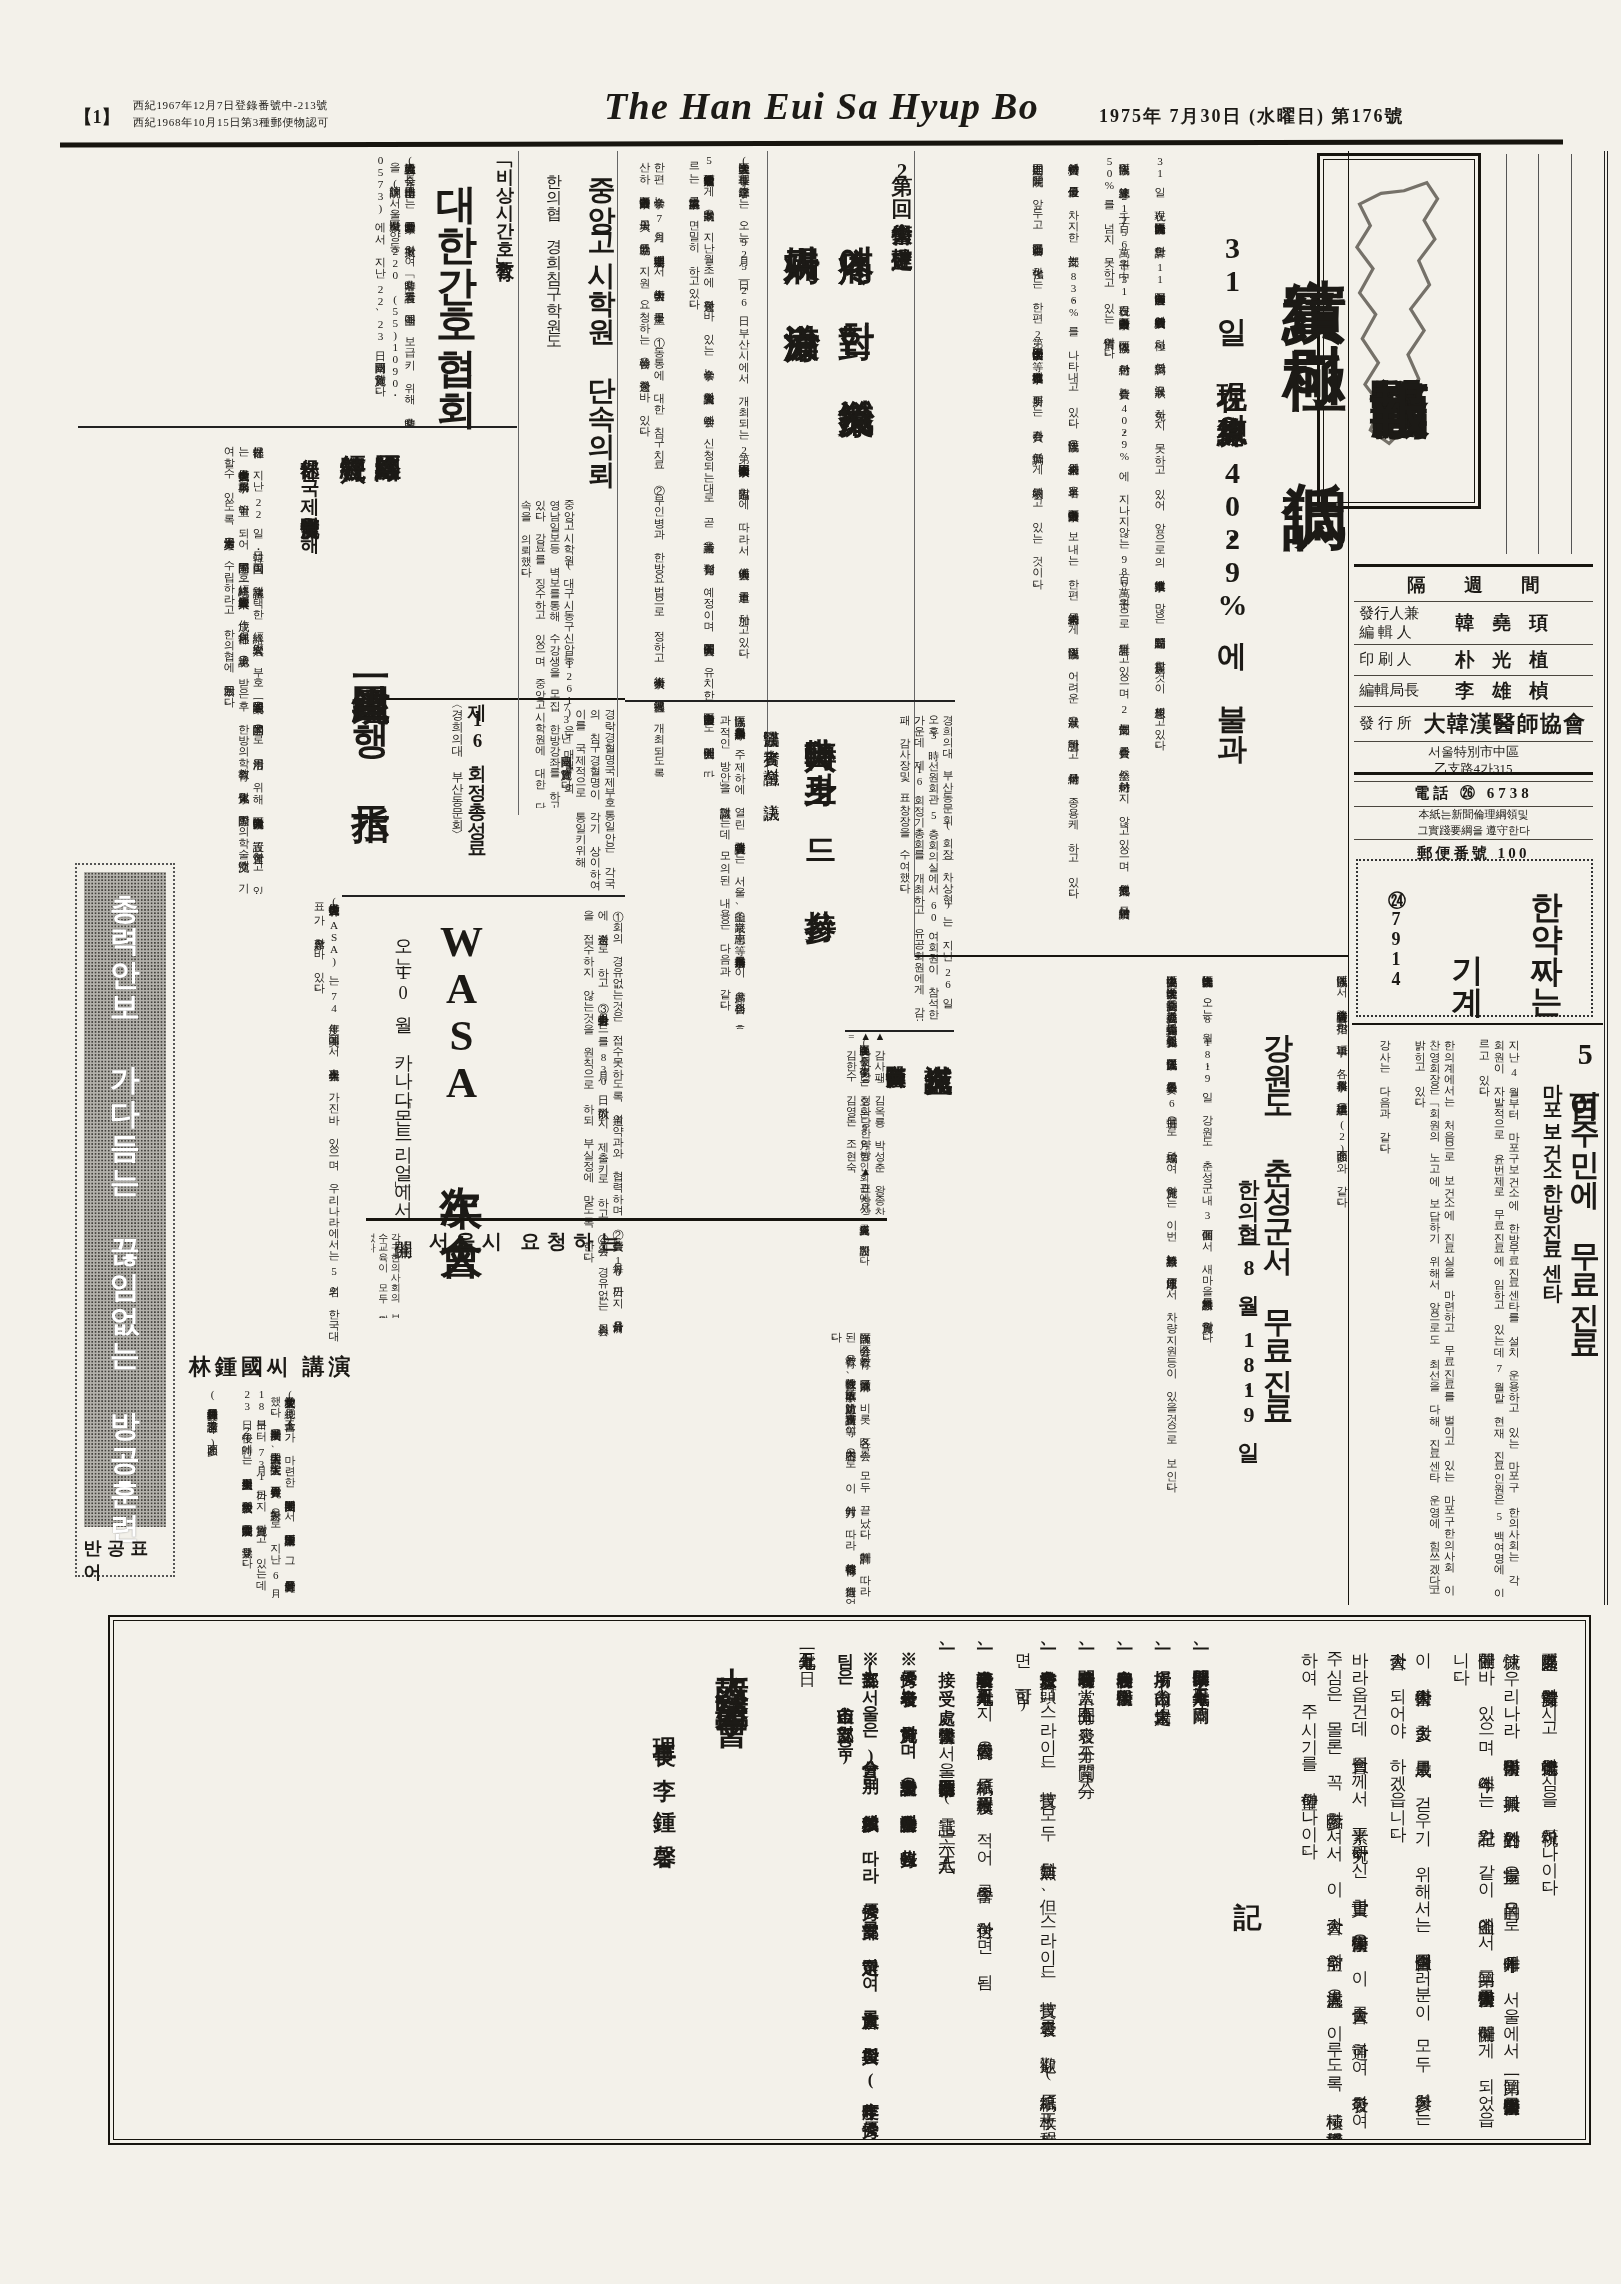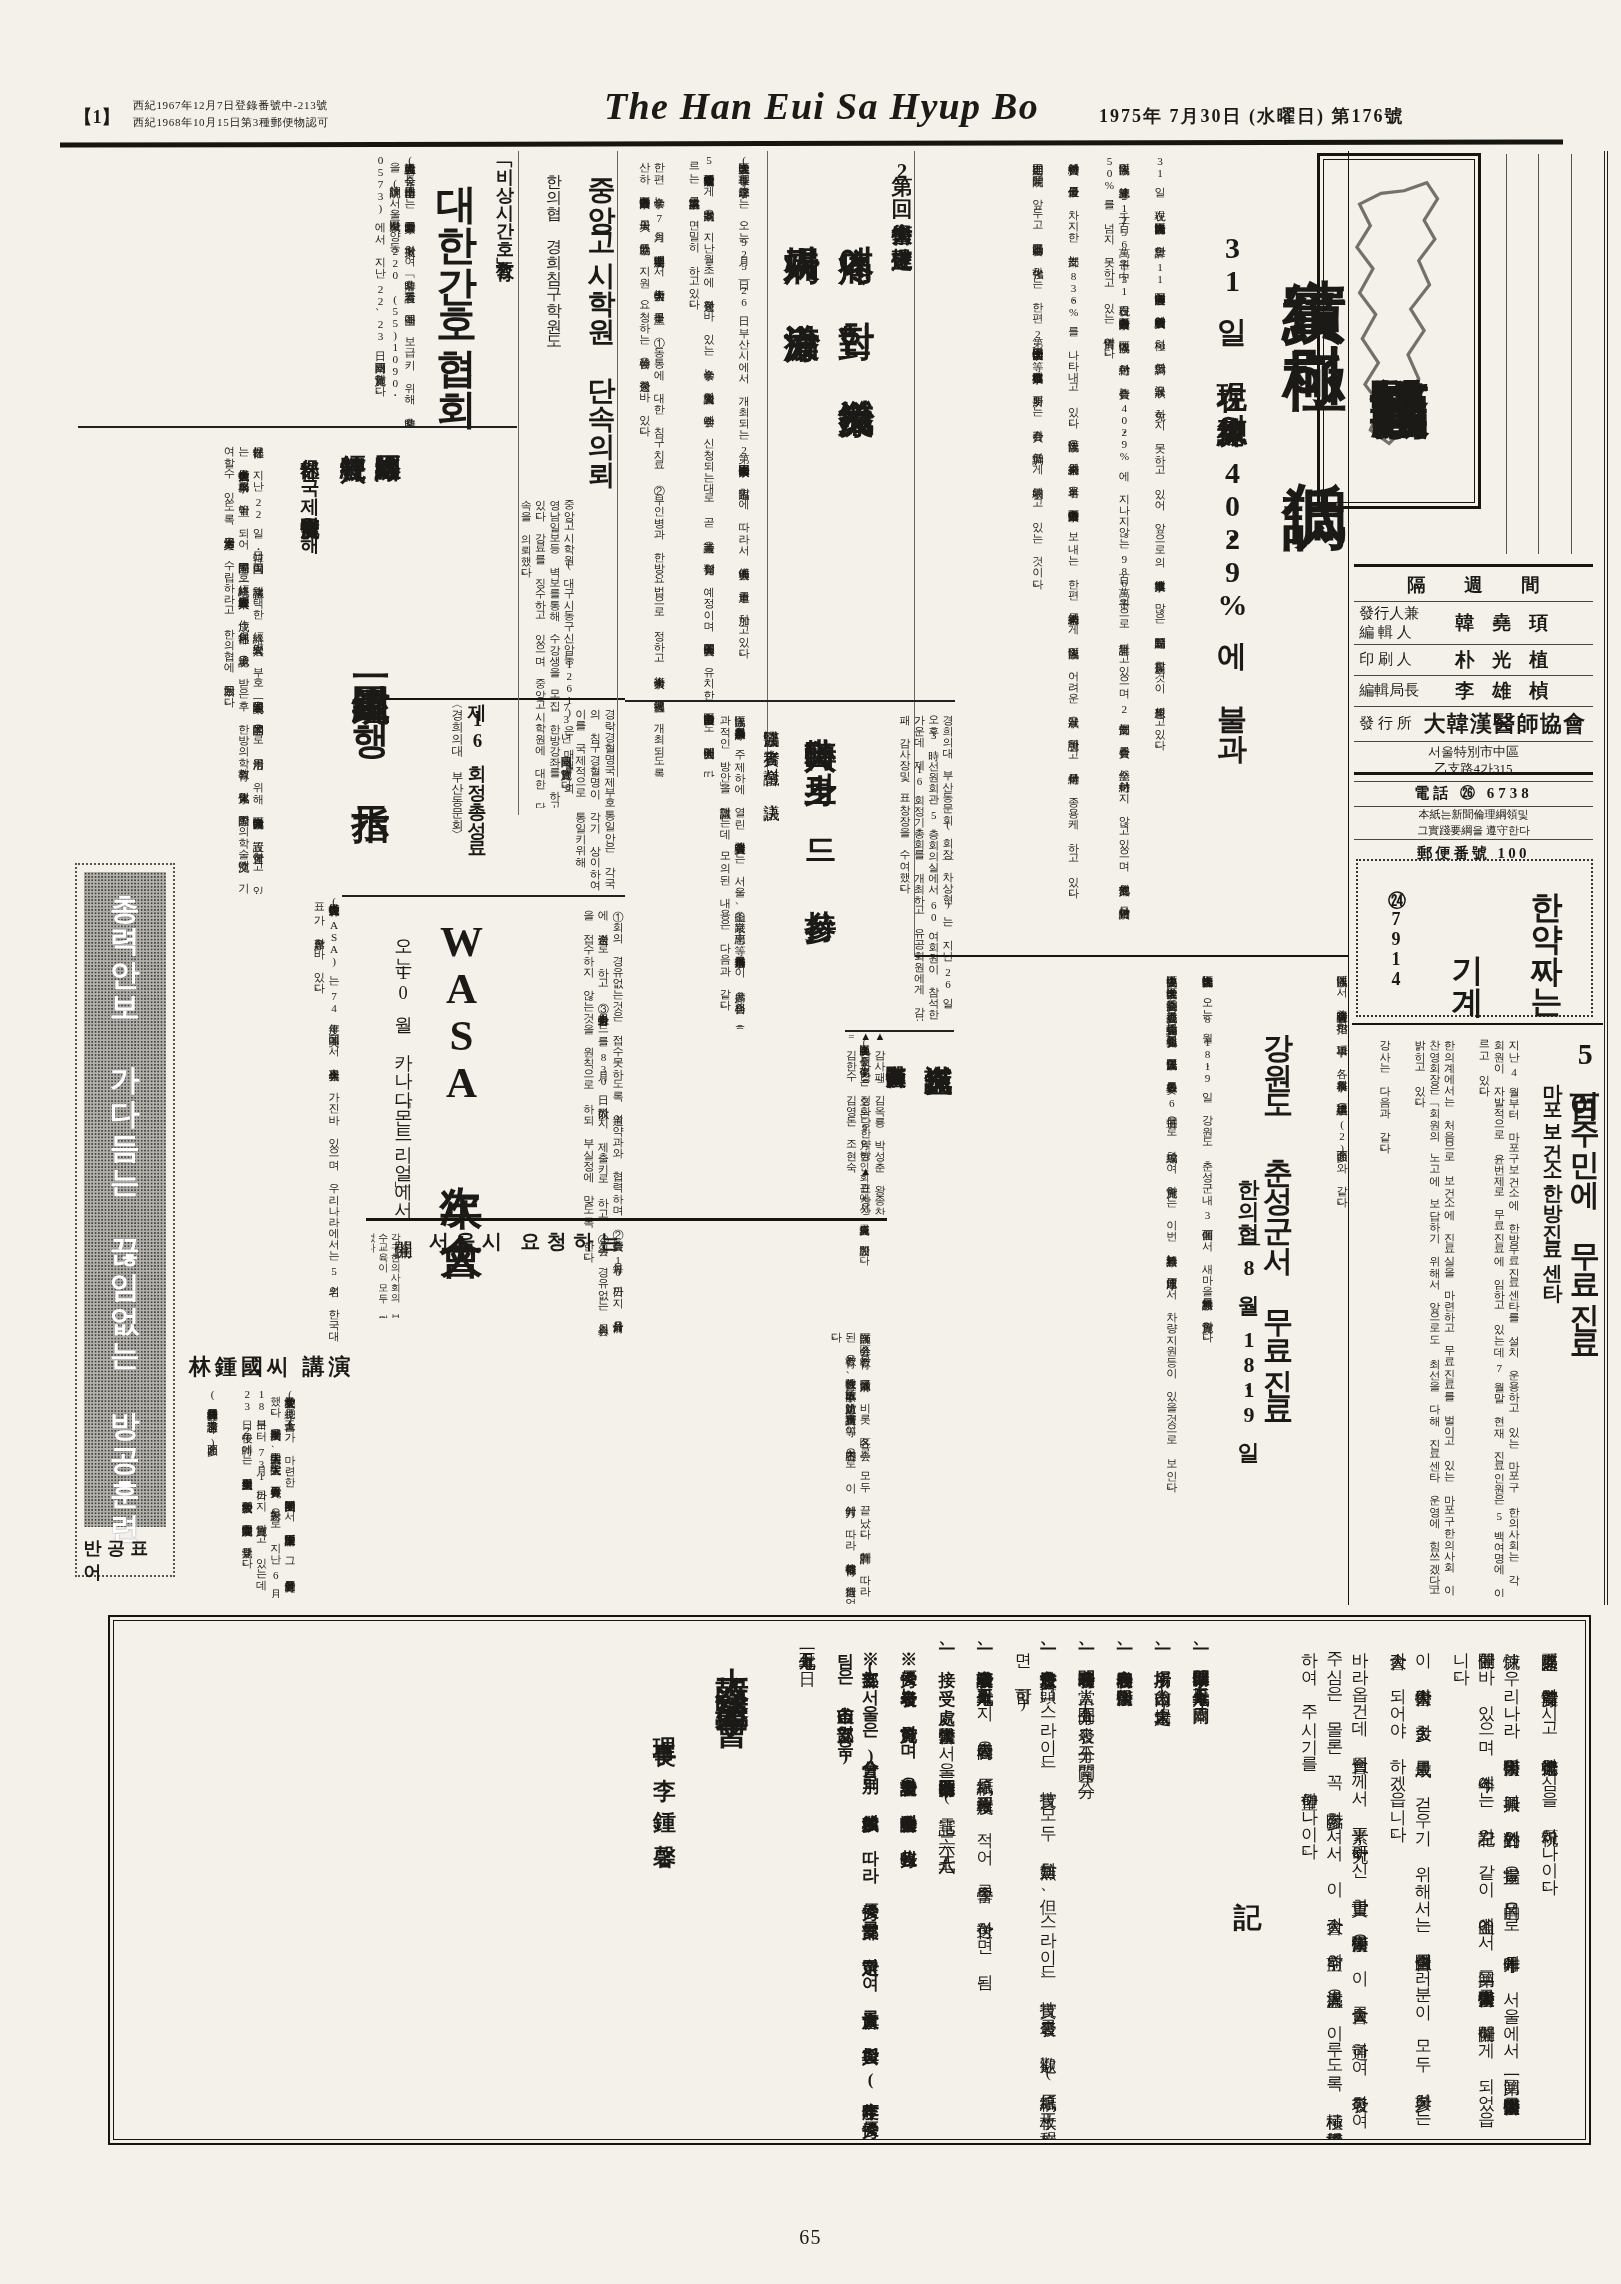--- a/index.html
+++ b/index.html
@@ -369,15 +369,14 @@
       <p class="no-note">※優秀 發表者는 施賞하며 發表論文은 學會論文集에 收錄됨</p>
       <p class="no-note">※各支部(서울은 分會)別로 參加成積에 따라 優秀 支部를 選定하여 大會旗를 授與함 (昨年度 優秀팀은 釜山市 支部였음)</p>
       <p class="no-date">一九七五年七月 日</p>
       <p class="no-sign">
         <span class="no-org">大韓漢醫學會</span>
         <span class="no-who">理事長 李 鍾 馨</span>
       </p>
     </div>
   </div>
 
-  <div class="pagenum">65</div>
 </div>
 
 
 </body></html>

